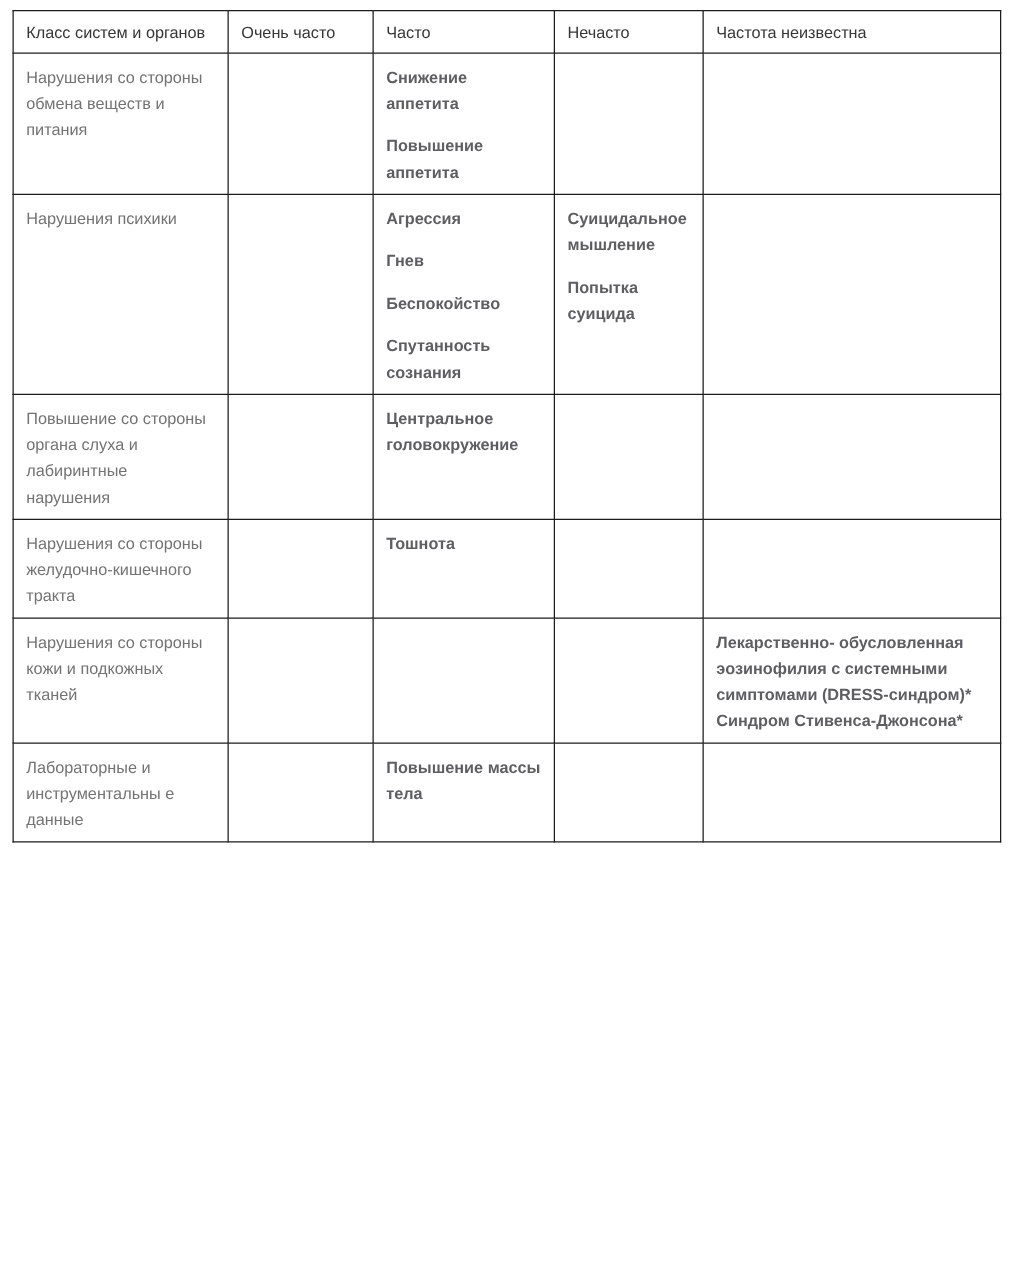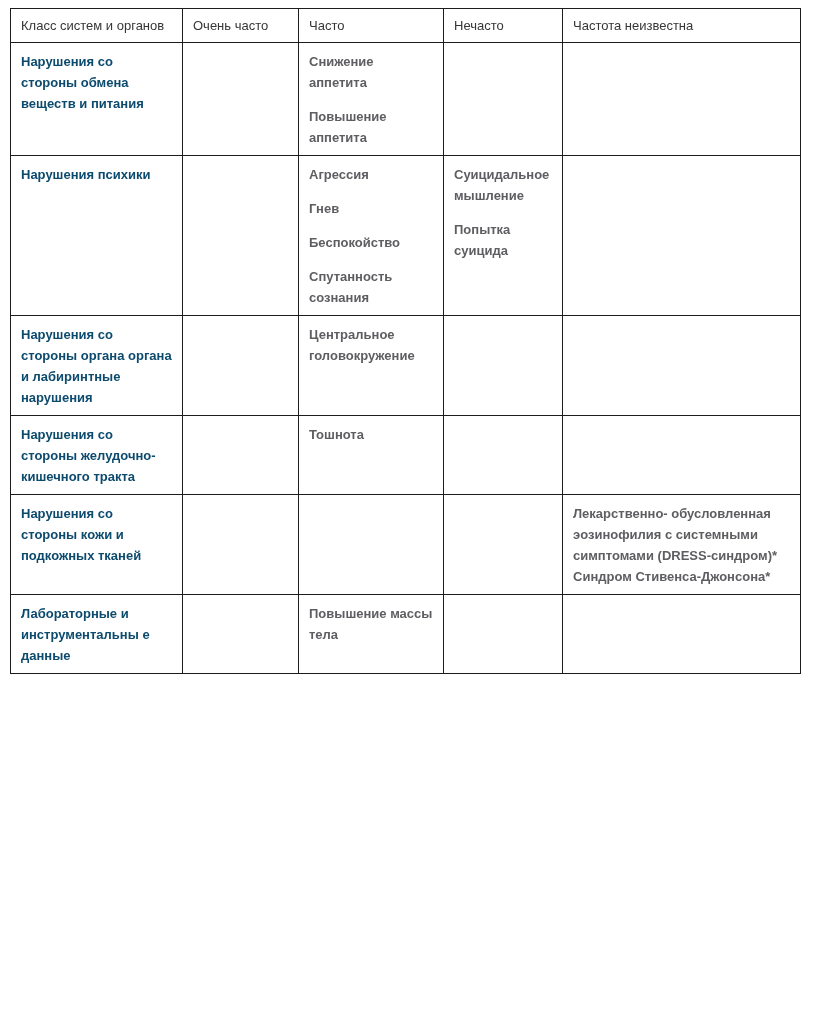--- a/index.html
+++ b/index.html
@@ -47,22 +47,22 @@
     color: #363636;
     height: 34px;
     vertical-align: middle;
     padding-top: 4px;
     padding-bottom: 4px;
     line-height: 16px;
     white-space: nowrap;
   }
   td.organ p {
     margin: 0;
-    font-weight: 700;
-    color: #0c4a6e;
+    font-weight: 400;
+    color: #737373;
     line-height: 21px;
   }
   td.freq p {
     margin: 0 0 13px 0;
     font-weight: 700;
     color: #5e5e62;
     line-height: 21px;
   }
   td.freq p:last-child { margin-bottom: 0; }
   td.freq.compact p { margin-bottom: 0; }
@@ -113,21 +113,21 @@
             <p>Спутанность сознания</p>
           </td>
           <td class="freq">
             <p>Суицидальное мышление</p>
             <p>Попытка суицида</p>
           </td>
           <td class="freq"></td>
         </tr>
         <tr>
           <td class="organ">
-            <p>Нарушения со стороны органа органа и лабиринтные нарушения</p>
+            <p>Повышение со стороны органа слуха и лабиринтные нарушения</p>
           </td>
           <td class="freq"></td>
           <td class="freq">
             <p>Центральное головокружение</p>
           </td>
           <td class="freq"></td>
           <td class="freq"></td>
         </tr>
         <tr>
           <td class="organ">

